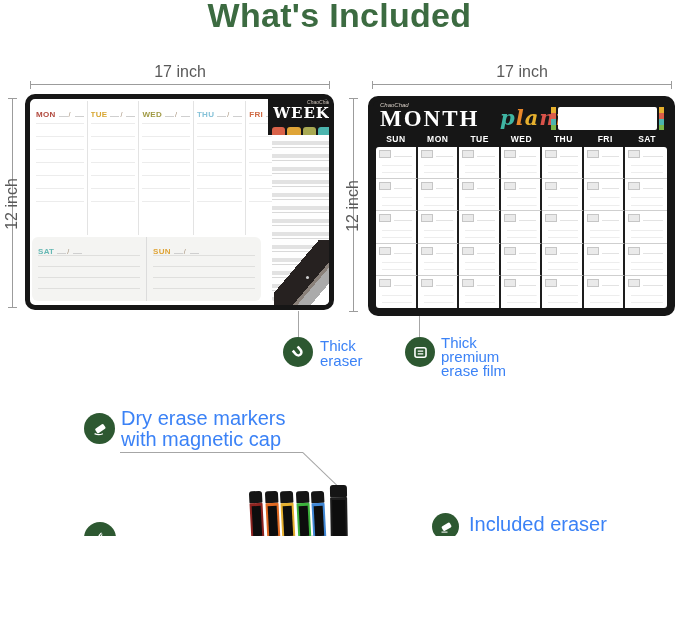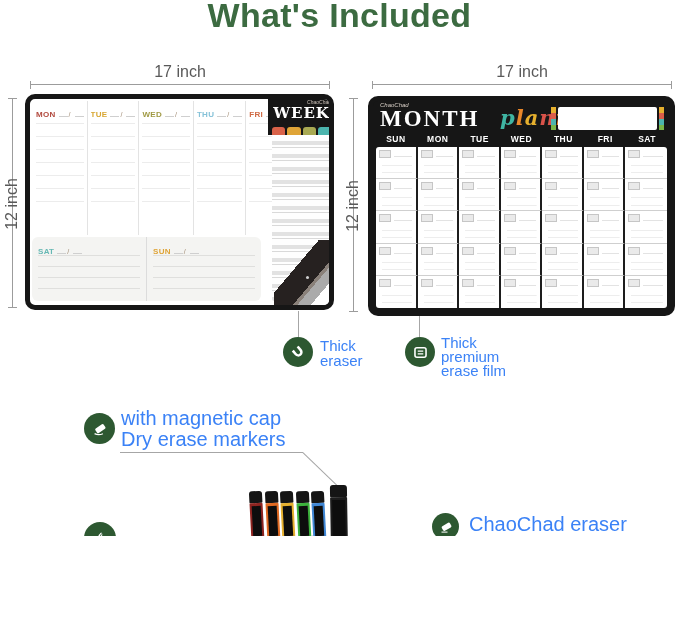--- a/index.html
+++ b/index.html
@@ -279,22 +279,22 @@
 
   <div class="ccircle" style="left: 84px; top: 413px; width: 31px; height: 31px; background-color: rgb(45, 88, 49);">
     <svg width="20" height="20" viewBox="0 0 24 24">
       <g transform="rotate(-35 12 11)">
         <rect x="6" y="8.5" width="12" height="6.5" rx="1.5" fill="#fff"></rect>
       </g>
       <path d="M5.5 17.5 q4.5 2.5 10 .2" stroke="#fff" stroke-width="1.5" fill="none"></path>
     </svg>
   </div>
   <div class="ctext ct-lg" style="left:121px;top:408px;">
+    <div>Dry erase markers</div>
     <div>with magnetic cap</div>
-    <div>Dry erase markers</div>
   </div>
   <div class="cline" style="left:120px;top:452px;width:183px;height:1px;"></div>
   <div class="cdiag" style="left:303px;top:452px;width:52px;transform:rotate(44deg);"></div>
   <div class="cdot" style="left:337px;top:487px;"></div>
 
   <div class="ccircle" style="left: 84px; top: 522px; width: 32px; height: 32px; background-color: rgb(45, 88, 49);">
     <svg width="20" height="20" viewBox="0 0 24 24">
       <path d="M8.5 17.5 C7 15 10 7.5 13.5 5.5 c2 1 1.5 4 -0.5 7 c-1.5 2.3 -3 4.3 -4.5 5z" fill="#fff"></path>
       <path d="M8.5 17.5 L14 6.5" stroke="#2d5831" stroke-width="1"></path>
     </svg>
@@ -382,21 +382,21 @@
 
   <div class="ccircle" style="left: 432px; top: 513px; width: 27px; height: 27px; background-color: rgb(45, 88, 49);">
     <svg width="18" height="18" viewBox="0 0 24 24">
       <g transform="rotate(-30 12 11)">
         <rect x="6" y="8.5" width="12.5" height="7" rx="1.8" fill="#fff"></rect>
       </g>
       <path d="M6 18.8 h8" stroke="#fff" stroke-width="1.4"></path>
     </svg>
   </div>
   <div class="ctext ct-lg" style="left:469px;top:514px;">
-    <div>ChaoChad eraser</div>
+    <div>Included eraser</div>
   </div>
   <div class="cline" style="left:467px;top:539px;width:153px;height:1px;"></div>
   <div class="cline" style="left:467px;top:539px;width:1px;height:27px;"></div>
 
   <div class="eraser">
     <div class="er-low"></div>
     <div class="er-top"></div>
     <div class="er-face"></div>
     <div class="er-dot"></div>
   </div>

